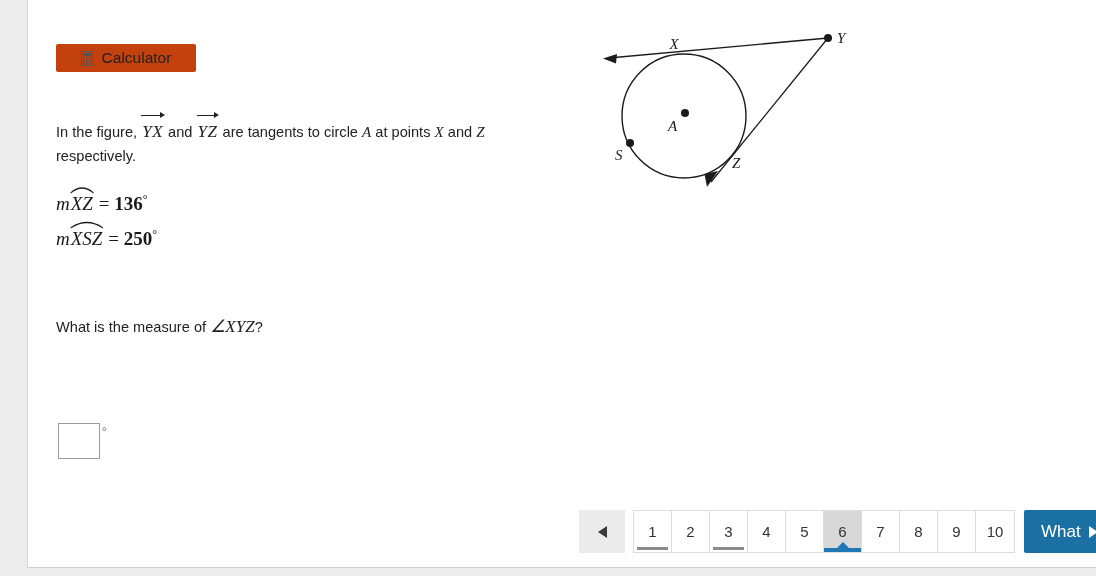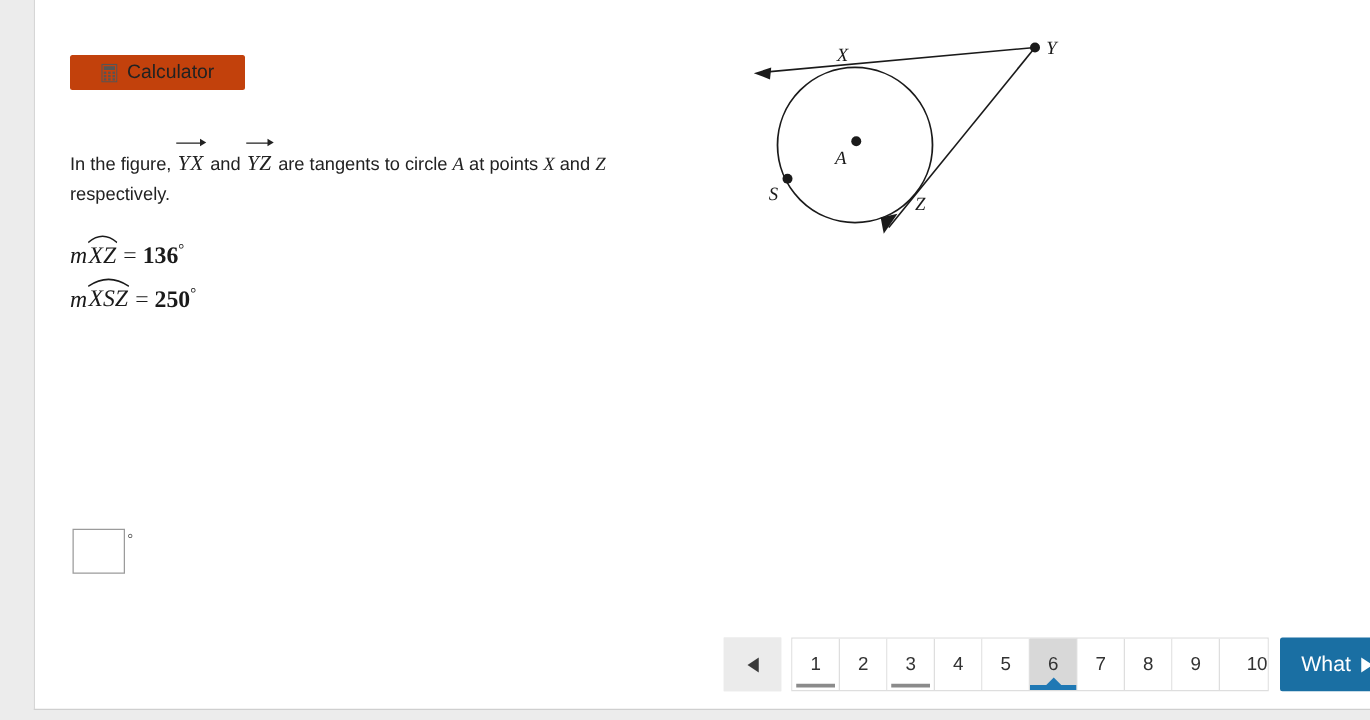--- a/index.html
+++ b/index.html
@@ -242,21 +242,21 @@
     border-right: 1px solid #dedede;
     background: #ffffff;
     display: flex;
     align-items: center;
     justify-content: center;
     font-size: 15px;
     color: #333;
     cursor: pointer;
     font-family: "Liberation Sans", sans-serif;
   }
-  .pg-num:last-child { border-right: none; justify-content: flex-end; }
+  .pg-num:last-child { border-right: none; }
   .pg-num.visited::after {
     content: "";
     position: absolute;
     left: 3px; right: 3px; bottom: 2px;
     height: 3px;
     background: #8b8b8b;
   }
   .pg-num.current {
     background: #d8d8d8;
   }
@@ -347,20 +347,24 @@
     </div>
 
     <div class="arc-line l2">
       <span class="ital">m</span><span class="arcgrp"><svg class="arcsvg" viewBox="0 0 56 9" preserveAspectRatio="none">
             <path d="M1,8 Q28,-3 55,8" fill="none" stroke="#1a1a1a" stroke-width="1.3"></path>
           </svg><span>XSZ</span></span>
       <span>=</span>
       <span class="eqnum">250</span><span class="deg-sup">°</span>
     </div>
 
+    <div class="question">
+      <span>What is the measure of</span>
+      <span class="angle-sym ital">∠XYZ</span><span>?</span>
+    </div>
 
 
     <div class="answer-wrap">
       <input class="answer-box" type="text" value="" style="">
       <span class="answer-deg">°</span>
     </div>
 
     <div class="figure">
       <svg width="320" height="210" viewBox="0 0 320 210">
 

